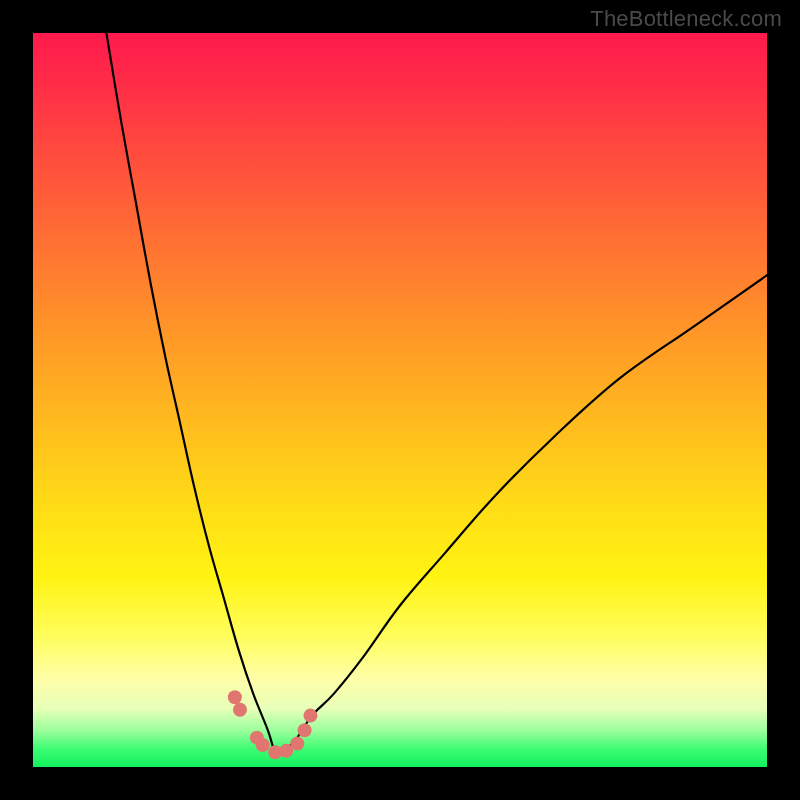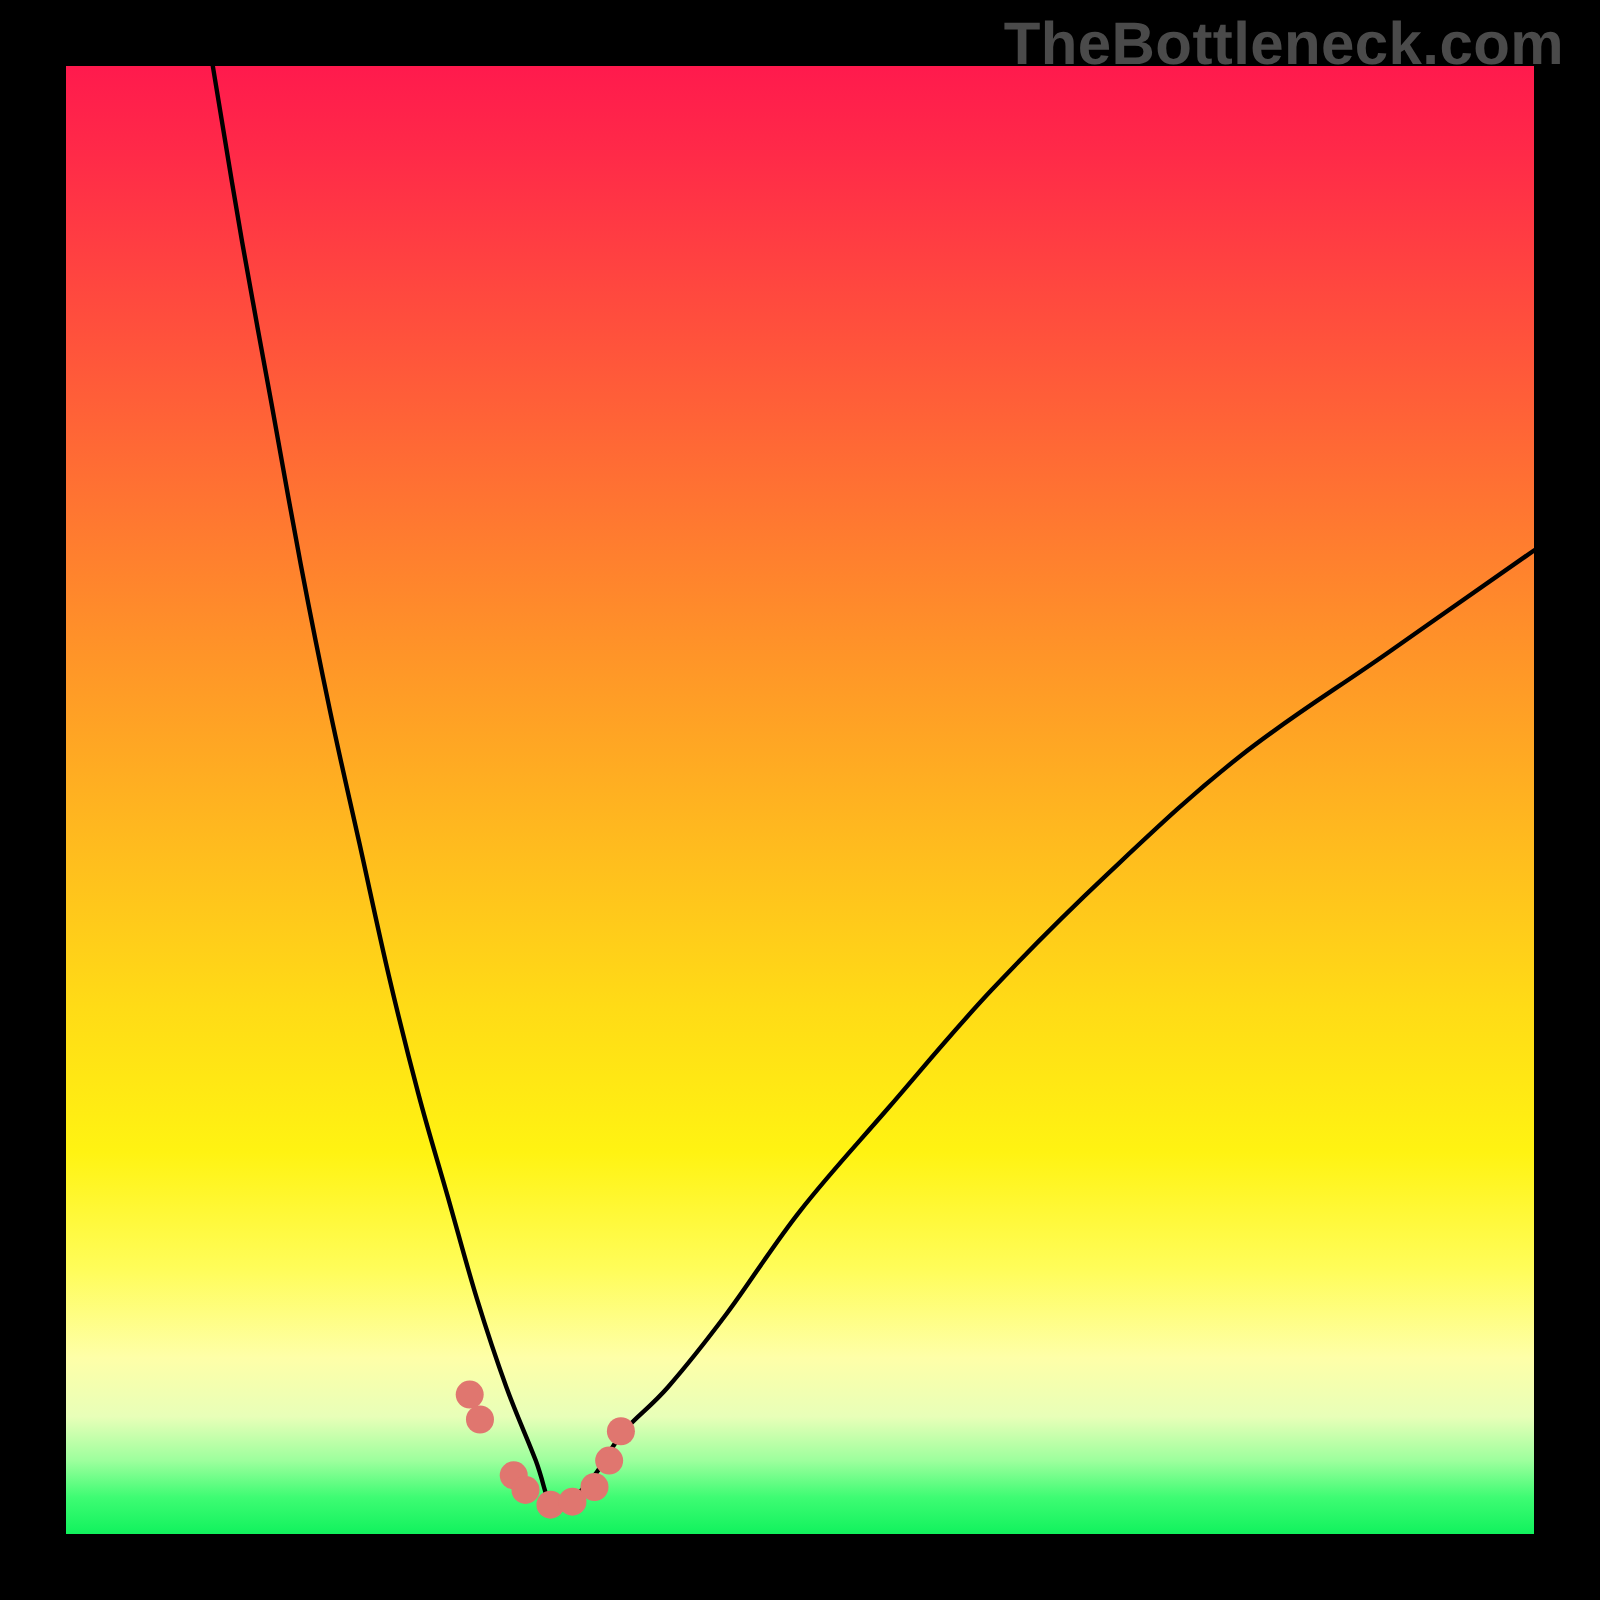--- a/index.html
+++ b/index.html
@@ -40,22 +40,22 @@
       #9dff9d 95%,
       #3efc73 97.5%,
       #11f25d 100%
     );
   }
   .attribution {
     position: absolute;
     top: 6px;
     right: 18px;
     color: #4a4a4a;
-    font-size: 30px;
-    font-weight: 700;
+    font-size: 22px;
+    font-weight: 400;
     letter-spacing: 0.2px;
     user-select: none;
   }
   svg.curve {
     position: absolute;
     left: 0;
     top: 0;
     width: 734px;
     height: 734px;
     overflow: visible;

